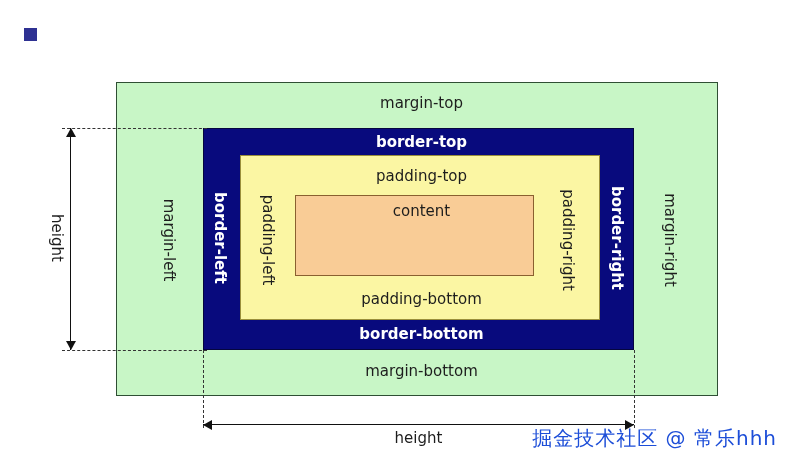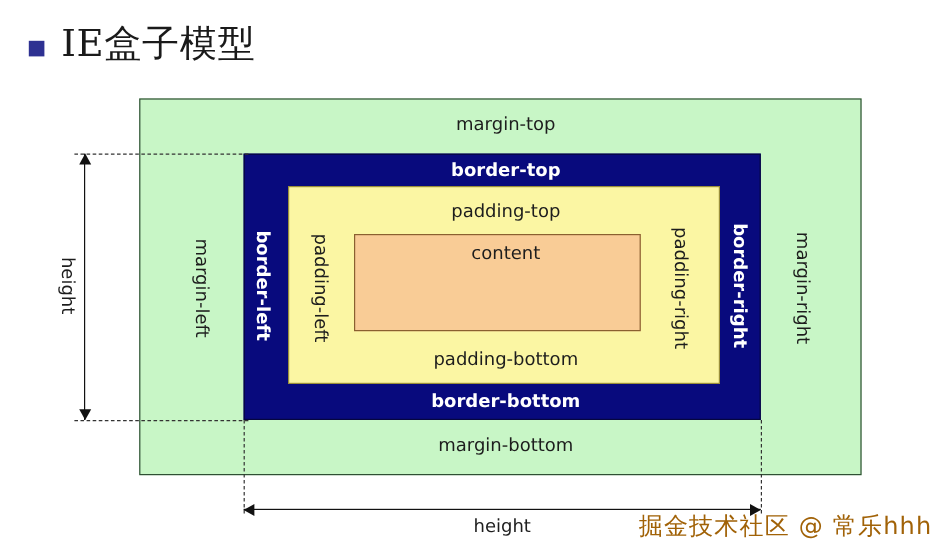--- a/index.html
+++ b/index.html
@@ -210,33 +210,32 @@
     font-size: 15px;
     color: #1d1d1d;
   }
 
   
   #watermark {
     position: absolute;
     right: 14px;
     bottom: 10px;
     font-size: 20px;
-    color: #a16207;
+    color: #1d4ed8;
     letter-spacing: 1px;
     white-space: nowrap;
     font-family: "DejaVu Sans", "Liberation Sans", sans-serif;
     margin-top: 24px;
   }
 </style>
 </head>
 <body>
 
 <div id="title-row">
   <div id="title-bullet"></div>
-  <div id="title-text">IE盒子模型</div>
 </div>
 
 <div id="diagram">
 
   <div class="box" id="margin-box"></div>
   <div class="box" id="border-box"></div>
   <div class="box" id="padding-box"></div>
   <div class="box" id="content-box"></div>
 
   <div class="lbl lbl-dark" id="lbl-margin-top">margin-top</div>

